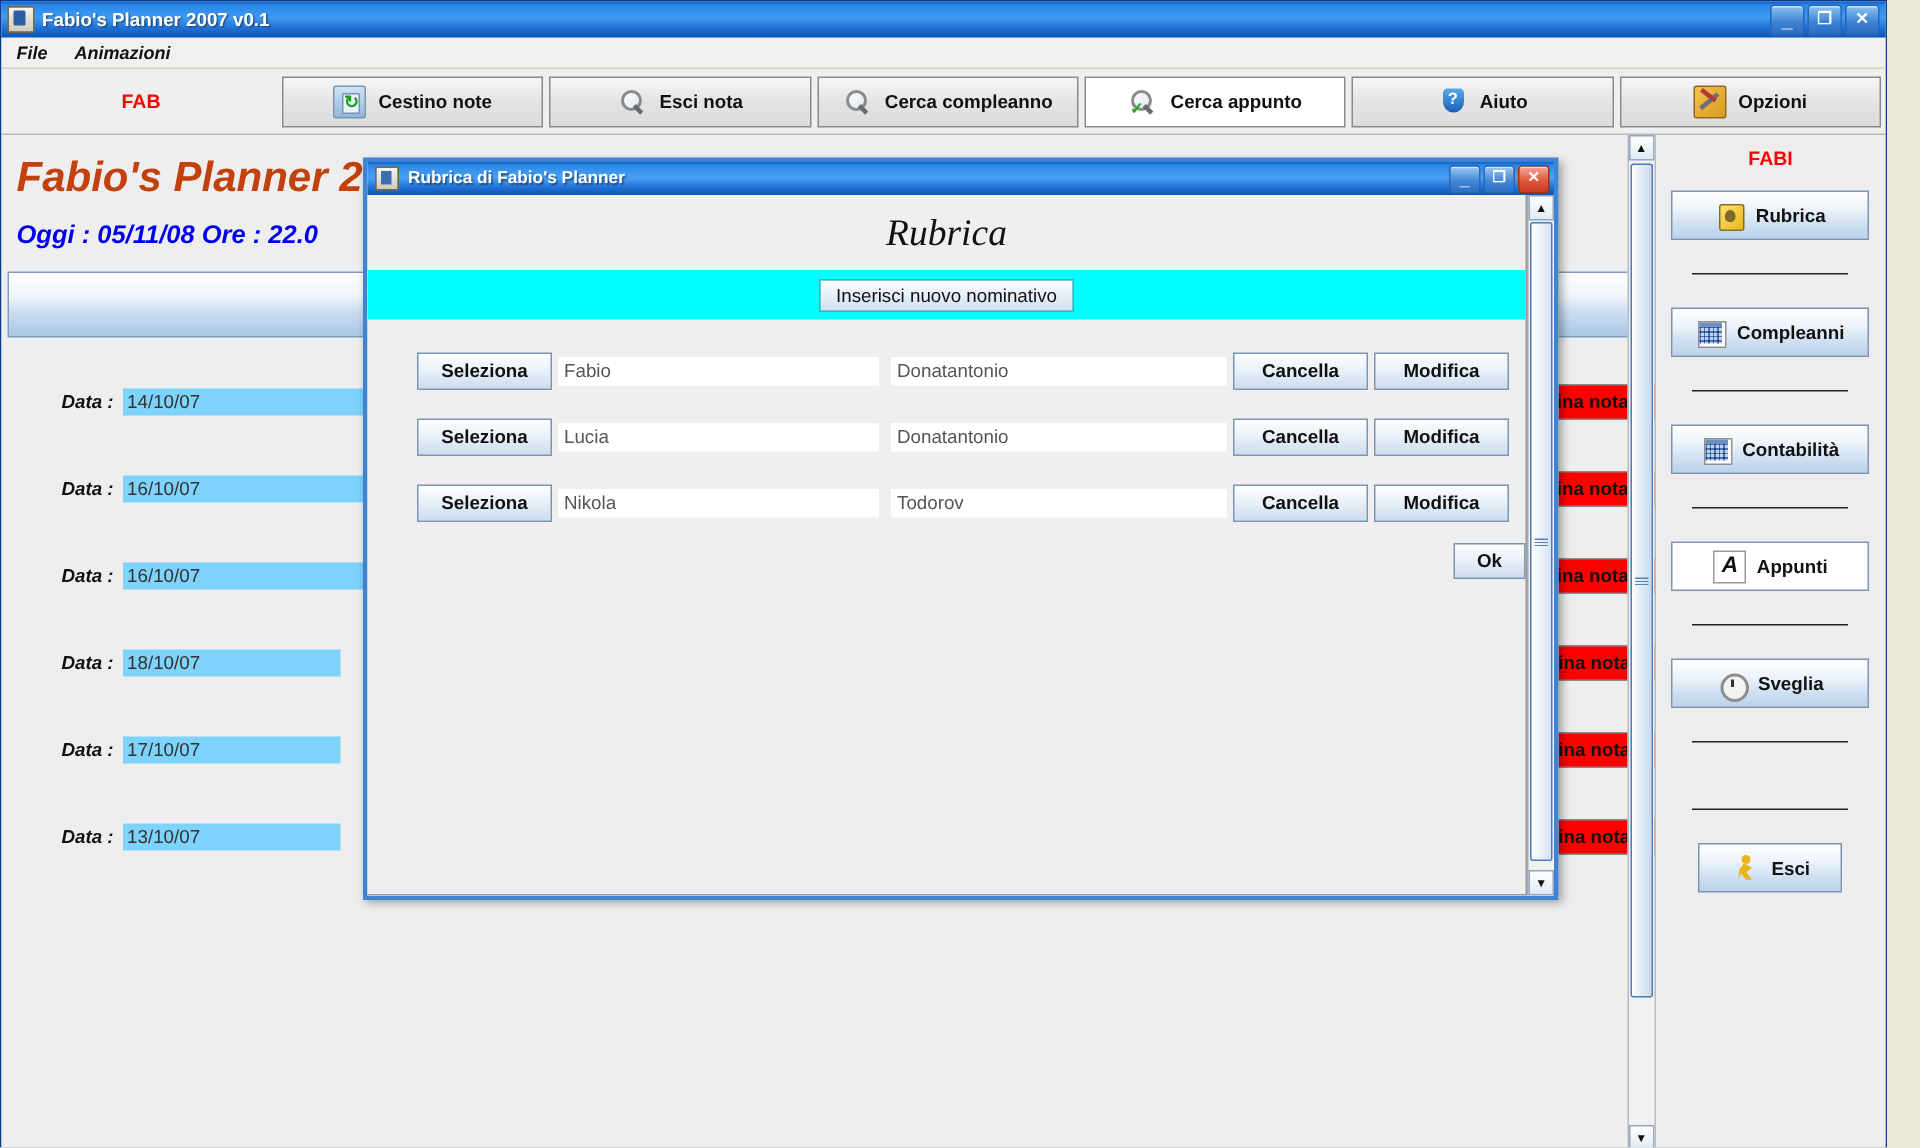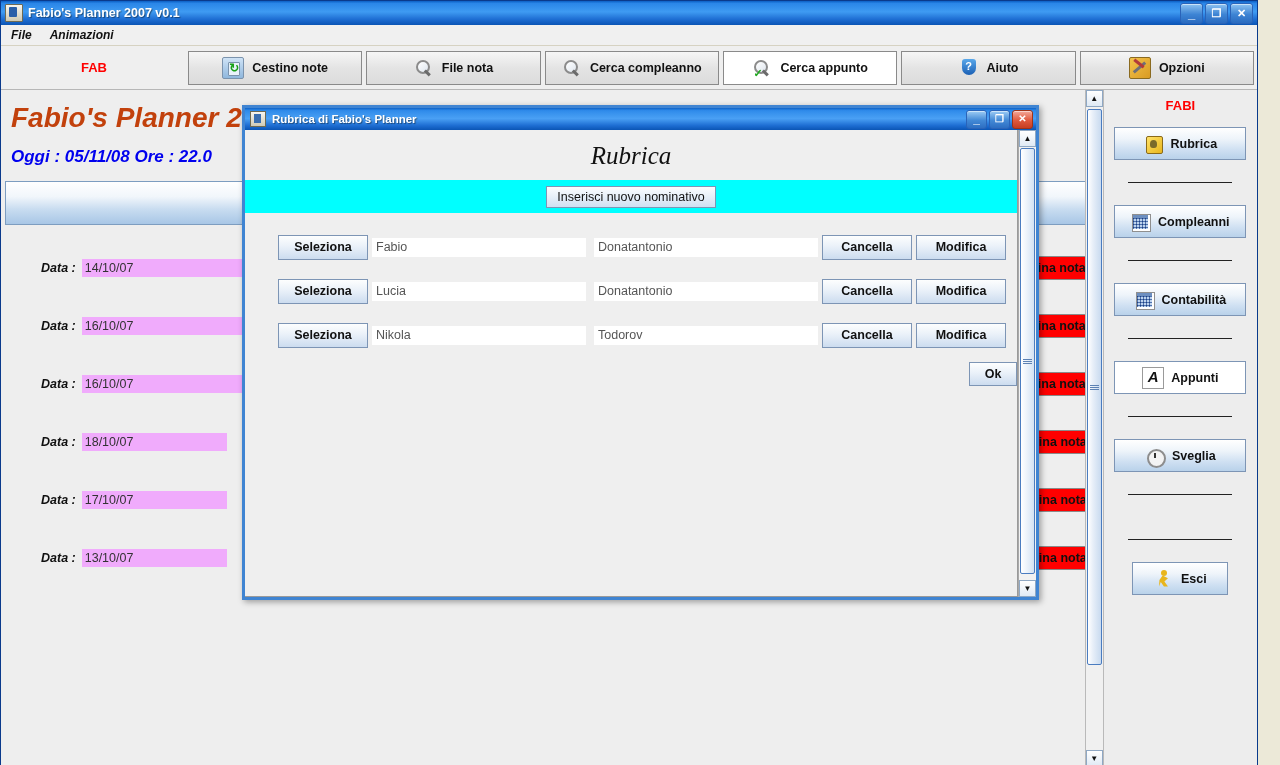--- a/index.html
+++ b/index.html
@@ -161,21 +161,21 @@
     content:"";position:absolute;left:9px;top:3px;width:10px;height:14px;
     background:#cfe0f2;border:1px solid #7f9cbb;transform:skewY(6deg);
   }
   .rows{position:relative;margin-top:14px;}
   .note-row{
     height:58px;display:flex;align-items:center;padding-left:40px;gap:0;
     box-sizing:border-box;
   }
   .lbl{font-weight:bold;font-size:12.5px;color:#111;padding-right:6px;white-space:nowrap;font-style:italic;}
   .fld{
-    height:18px;background:#f0abfc;border:none;
+    height:18px;background:#7dd3fc;border:none;
     font-size:12.5px;color:#333;line-height:18px;padding-left:3px;
     box-sizing:border-box;white-space:nowrap;overflow:hidden;
   }
   .fld.data{width:150px;}
   .fld.ora{width:52px;}
   .fld.ogg{width:380px;}
   .cbtn{
     height:24px;width:92px;margin-left:8px;border:1px solid #8a8a8a;
     display:flex;align-items:center;justify-content:center;
     font-weight:bold;font-size:12.5px;color:#111;box-sizing:border-box;
@@ -375,21 +375,21 @@
 
     <div class="tbutton">
       <span class="ico ico-cestino">
           <span class="arrw">↻</span>
         </span>
       <span>Cestino note</span>
     </div>
 
     <div class="tbutton">
       <span class="ico ico-mag"></span>
-      <span>File nota</span>
+      <span>Esci nota</span>
     </div>
 
     <div class="tbutton">
       <span class="ico ico-mag"></span>
       <span>Cerca compleanno</span>
     </div>
 
     <div class="tbutton sel">
       <span class="ico ico-mag chk">
           <span class="chkm">✓</span>

